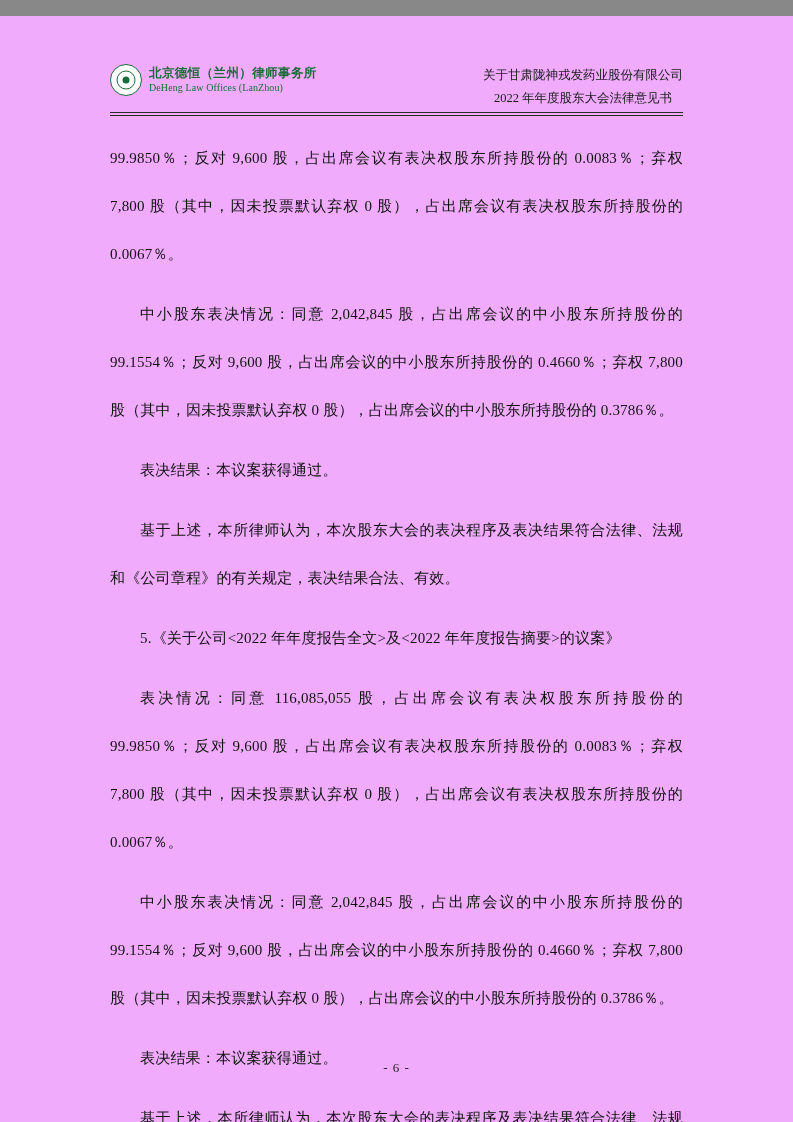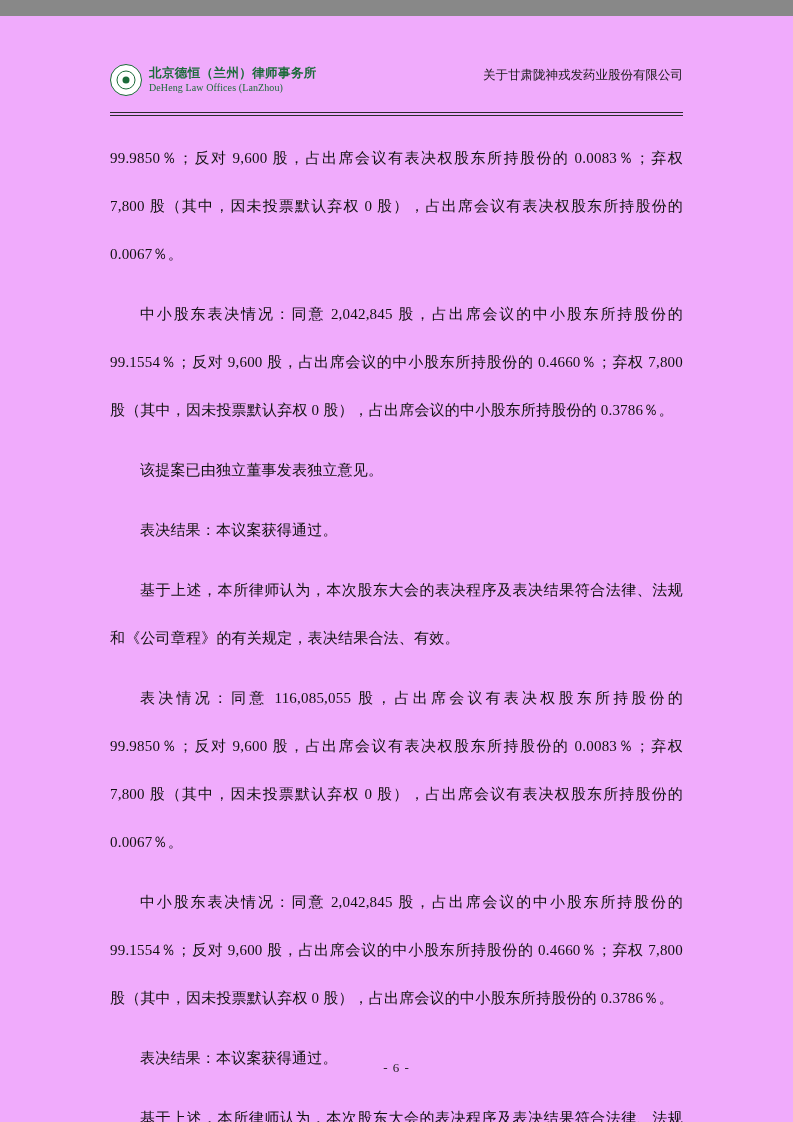--- a/index.html
+++ b/index.html
@@ -154,31 +154,32 @@
   <div class="header">
     <div class="logo-block">
       <div class="logo-mark"></div>
       <div class="logo-text">
         <div class="logo-cn">北京德恒（兰州）律师事务所</div>
         <div class="logo-en">DeHeng Law Offices (LanZhou)</div>
       </div>
     </div>
     <div class="header-right">
       <div>关于甘肃陇神戎发药业股份有限公司</div>
+      <div>2022 年年度股东大会法律意见书</div>
     </div>
   </div>
   <div class="header-rule"></div>
   <div class="header-rule2"></div>
 
   <div class="body">
     <p class="para">99.9850％；反对 9,600 股，占出席会议有表决权股东所持股份的 0.0083％；弃权 7,800 股（其中，因未投票默认弃权 0 股），占出席会议有表决权股东所持股份的 0.0067％。</p>
     <p class="para indent gap">中小股东表决情况：同意 2,042,845 股，占出席会议的中小股东所持股份的 99.1554％；反对 9,600 股，占出席会议的中小股东所持股份的 0.4660％；弃权 7,800 股（其中，因未投票默认弃权 0 股），占出席会议的中小股东所持股份的 0.3786％。</p>
-    <p class="para indent gap">该提案已由独立董事发表独立意见。</p>
     <p class="para indent gap">表决结果：本议案获得通过。</p>
     <p class="para indent gap">基于上述，本所律师认为，本次股东大会的表决程序及表决结果符合法律、法规和《公司章程》的有关规定，表决结果合法、有效。</p>
+    <p class="para indent gap">5.《关于公司&lt;2022 年年度报告全文&gt;及&lt;2022 年年度报告摘要&gt;的议案》</p>
     <p class="para indent gap">表决情况：同意 116,085,055 股，占出席会议有表决权股东所持股份的 99.9850％；反对 9,600 股，占出席会议有表决权股东所持股份的 0.0083％；弃权 7,800 股（其中，因未投票默认弃权 0 股），占出席会议有表决权股东所持股份的 0.0067％。</p>
     <p class="para indent gap">中小股东表决情况：同意 2,042,845 股，占出席会议的中小股东所持股份的 99.1554％；反对 9,600 股，占出席会议的中小股东所持股份的 0.4660％；弃权 7,800 股（其中，因未投票默认弃权 0 股），占出席会议的中小股东所持股份的 0.3786％。</p>
     <p class="para indent gap">表决结果：本议案获得通过。</p>
     <p class="para indent gap">基于上述，本所律师认为，本次股东大会的表决程序及表决结果符合法律、法规和《公司章程》的有关规定，表决结果合法、有效。</p>
     <div class="spacer-lg"></div>
 
   </div>
 
   <div class="footer">
     <span>- 6 -</span>

